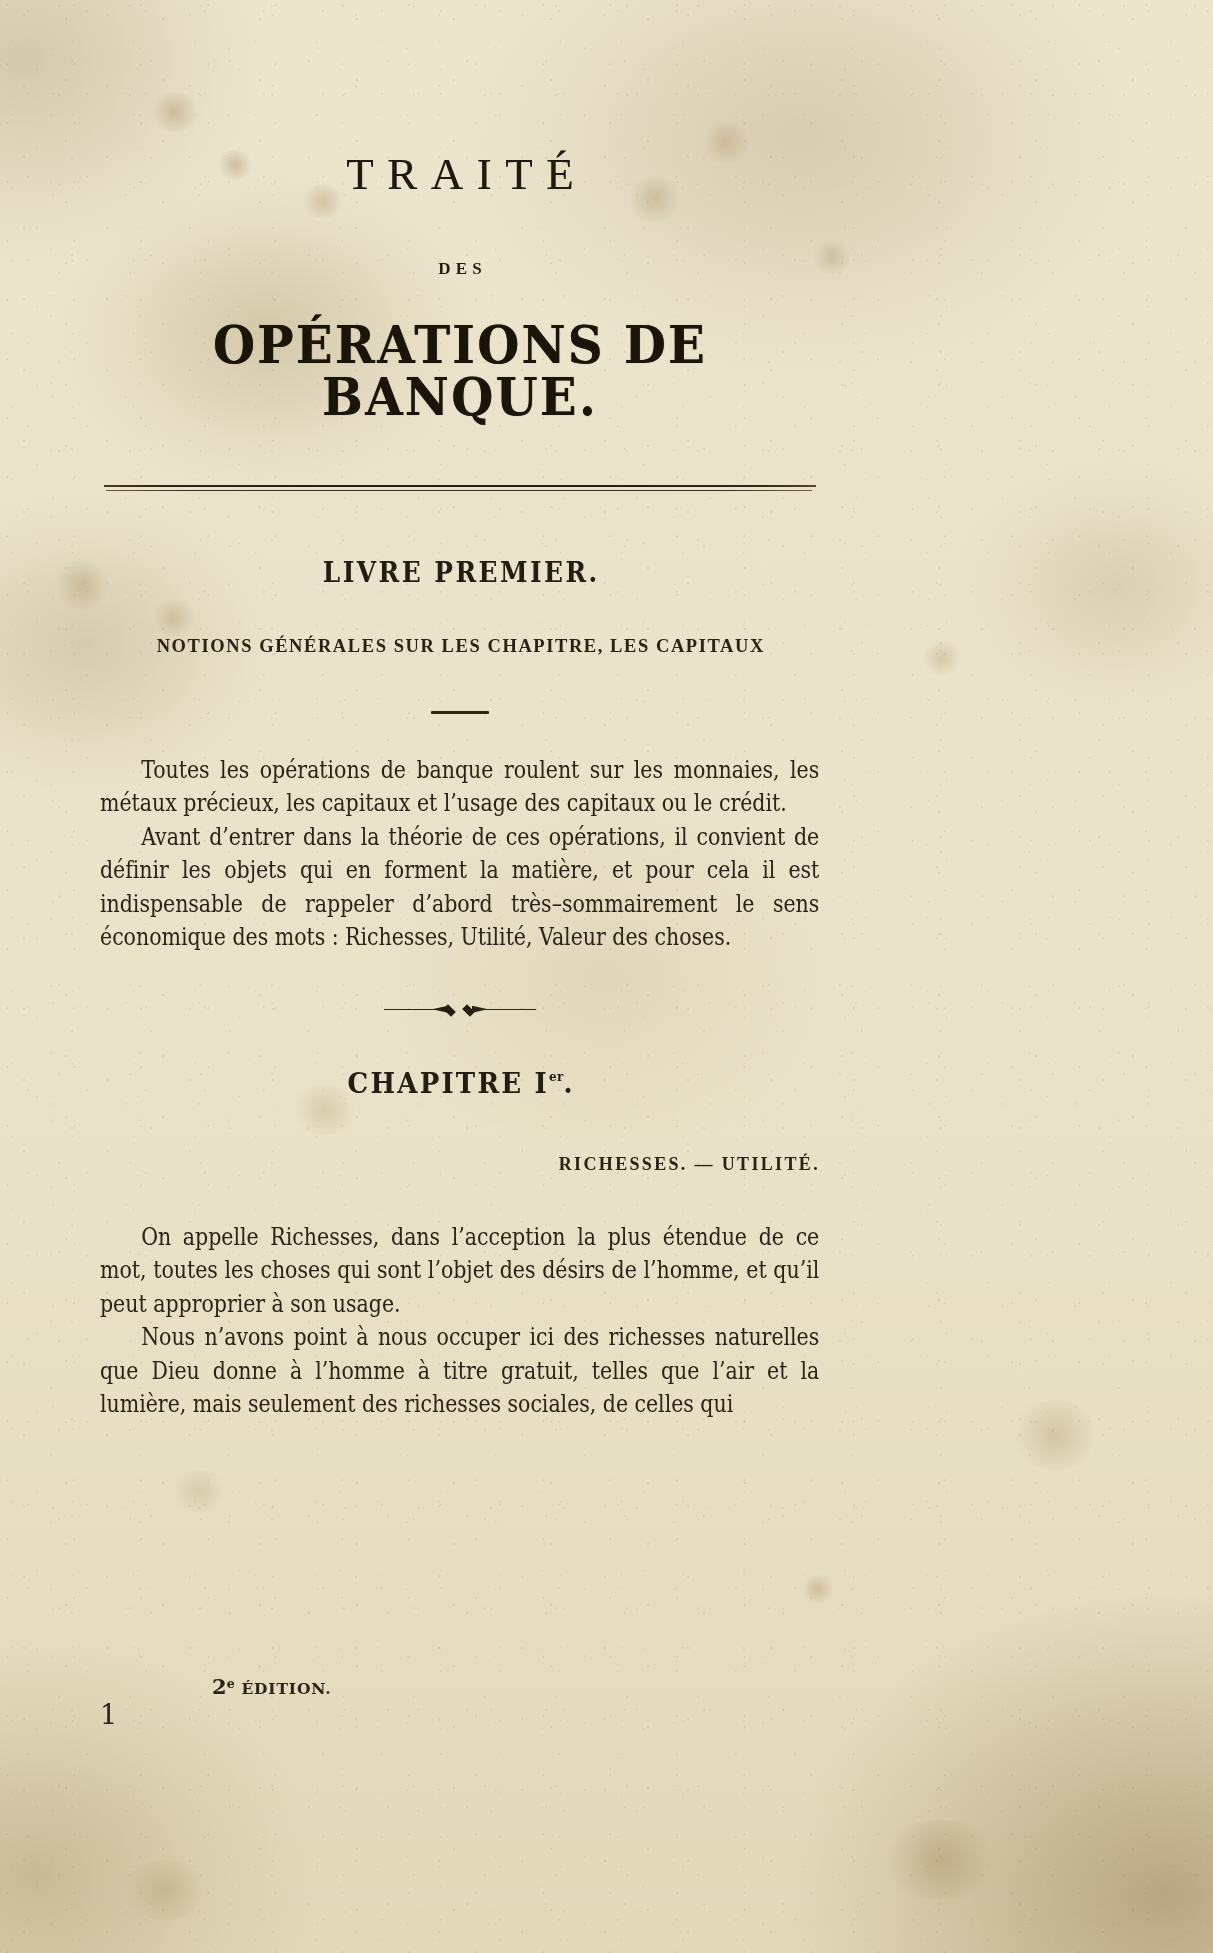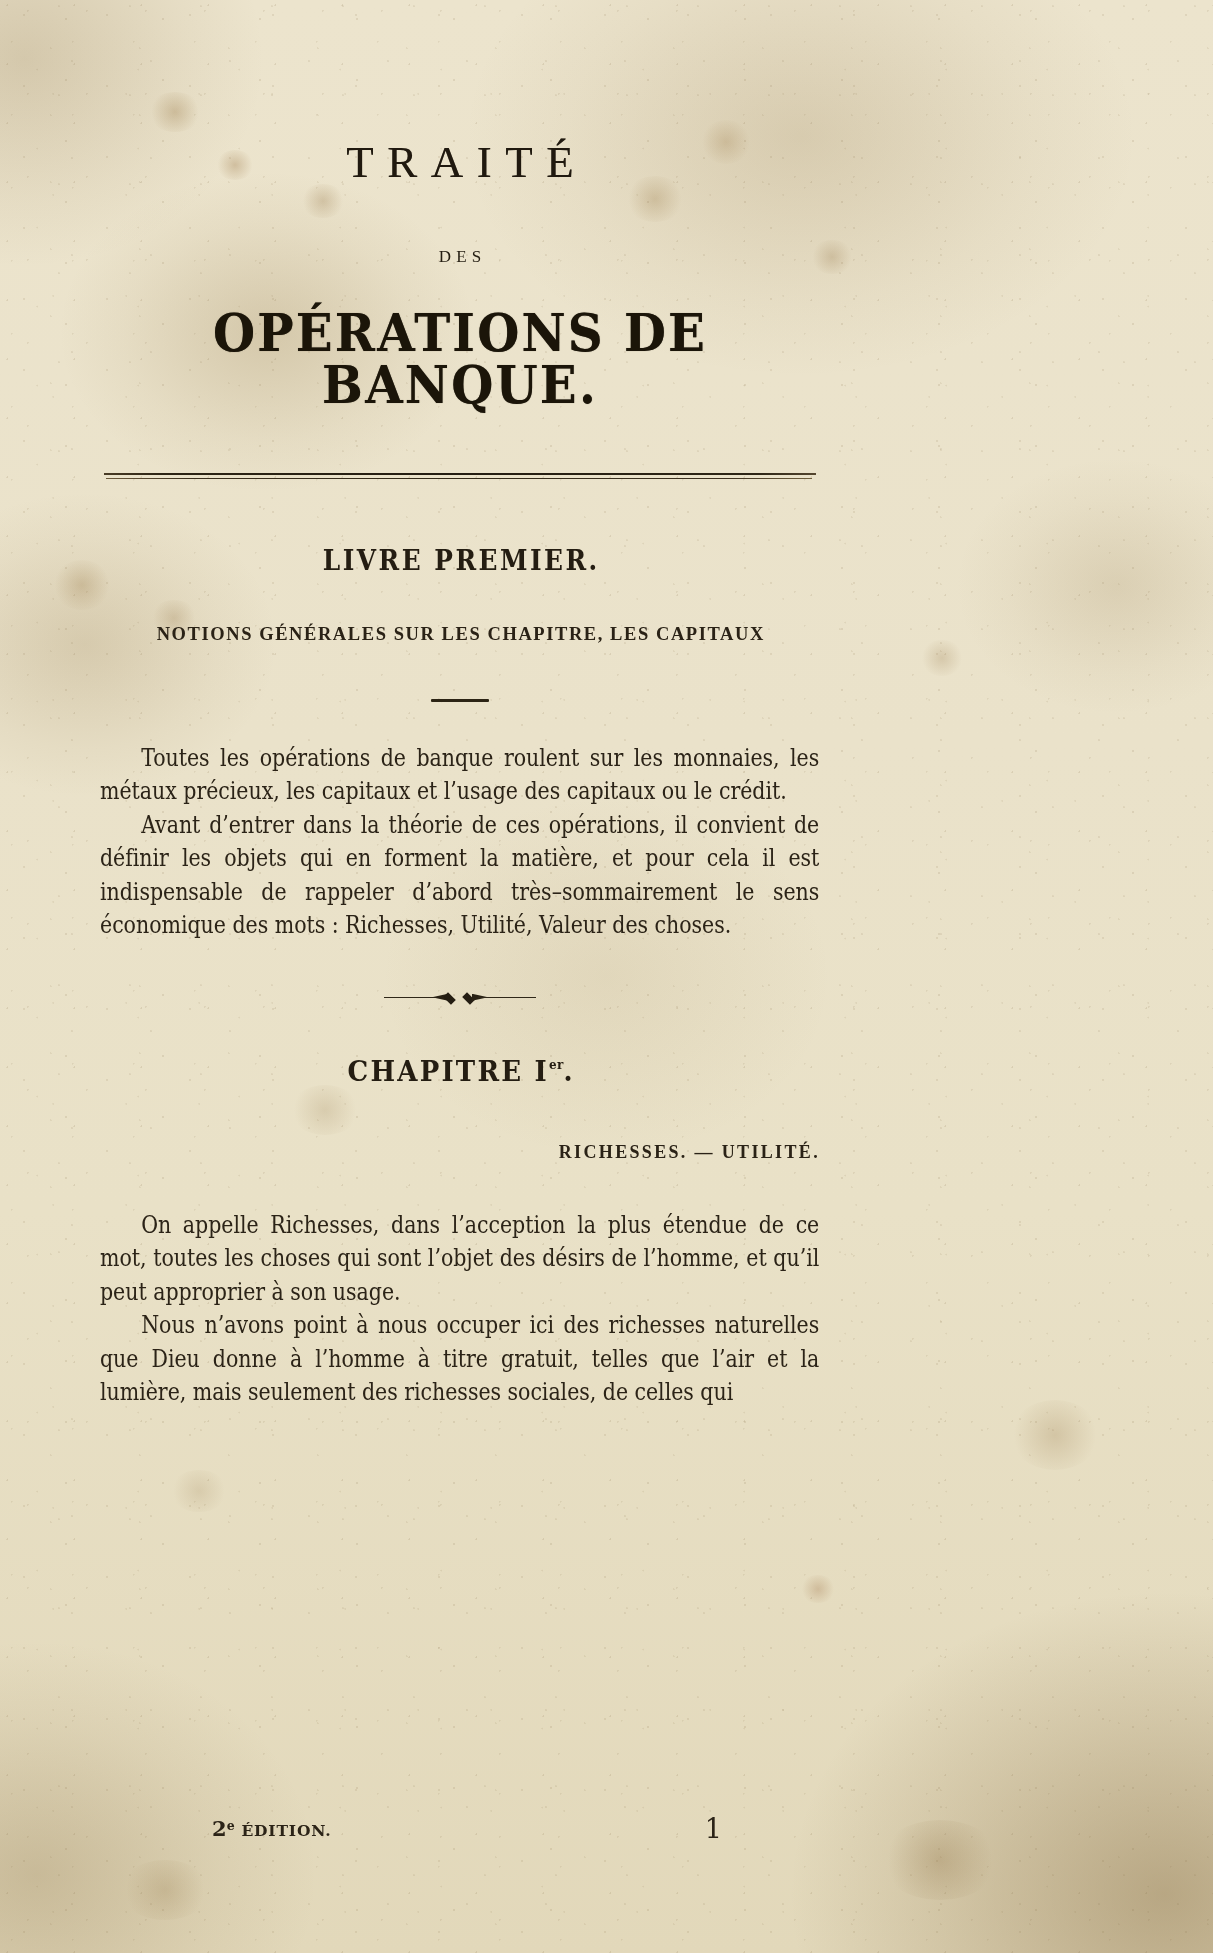--- a/index.html
+++ b/index.html
@@ -50,21 +50,21 @@
                      61px 73px, 89px 67px, 79px 97px, 101px 79px, 73px 101px;
   }
 
   
   .spot { position: absolute; border-radius: 50%; pointer-events: none; }
 
   
   #content {
     position: absolute;
     left: 100px;
-    top: 0;
+    top: 12px;
     width: 720px;
     color: #241d12;
     font-family: "Liberation Serif", serif;
   }
 
   .t-main {
     text-align: center;
     font-family: "Liberation Serif", serif;
     font-weight: 400;
     letter-spacing: 0.30em;
@@ -72,21 +72,21 @@
     font-size: 45px;
     line-height: 1;
     color: #20190f;
     margin-top: 140px;
     text-shadow: 0 0 0.6px rgba(35,28,17,0.55);
   }
 
   .t-des {
     text-align: center;
     font-size: 17px;
-    font-weight: 400;
+    font-weight: 700;
     letter-spacing: 0.30em;
     text-indent: 0.30em;
     margin-top: 62px;
     color: #241d12;
   }
 
   .t-big {
     text-align: center;
     font-family: "DejaVu Serif", serif;
     font-weight: 700;
@@ -227,25 +227,26 @@
   }
   .body p { margin: 0; text-indent: 2.0em; }
   .body p + p { margin-top: 0; }
   .body.second { margin-top: 46px; }
 
   
   .footer {
     position: absolute;
     left: 100px;
     width: 720px;
-    top: 1813px;
+    top: 1674px;
     display: flex;
-    align-items: center;
+    align-items: flex-start;
     justify-content: space-between;
     color: #2b2317;
+    flex-direction: column;
   }
   .sig {
     margin-left: 112px;
     font-family: "DejaVu Serif", serif;
     font-weight: 700;
     font-size: 15px;
     letter-spacing: 0.055em;
     white-space: nowrap;
   }
   .sig .num { font-size: 21px; letter-spacing: 0; }

